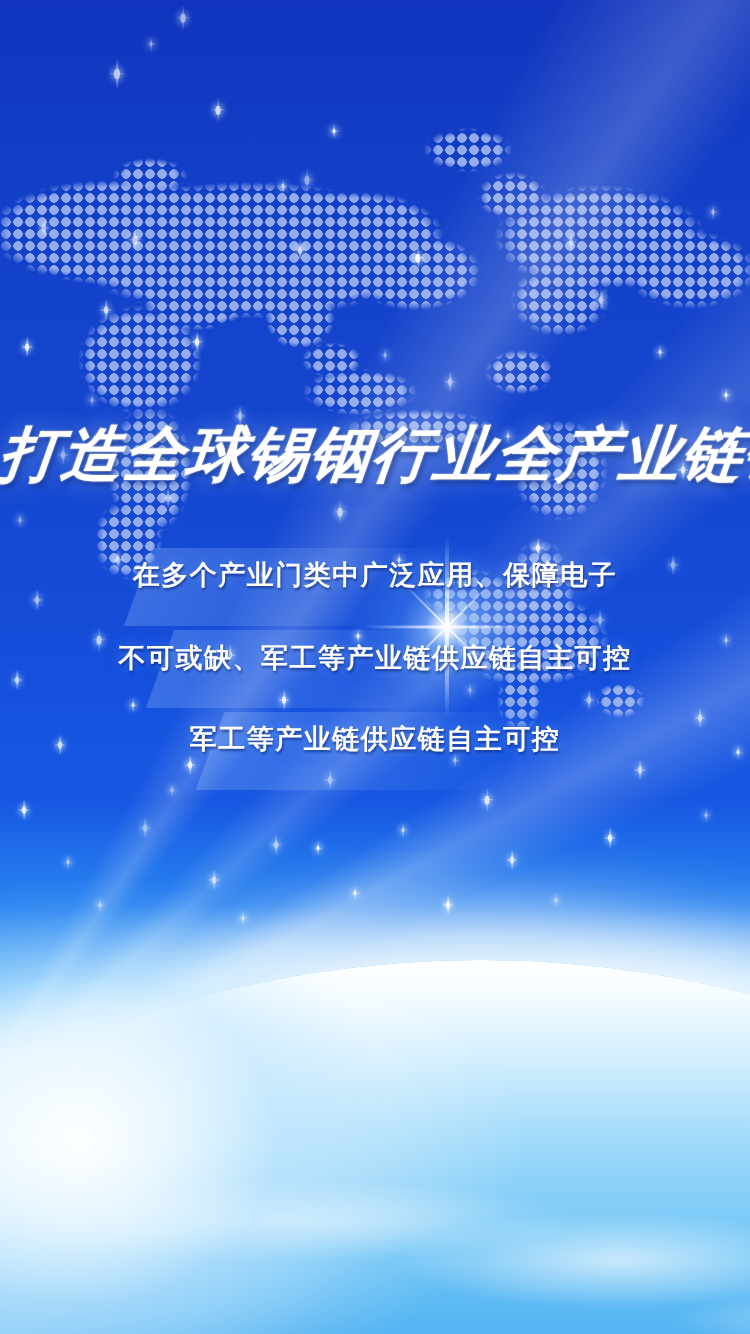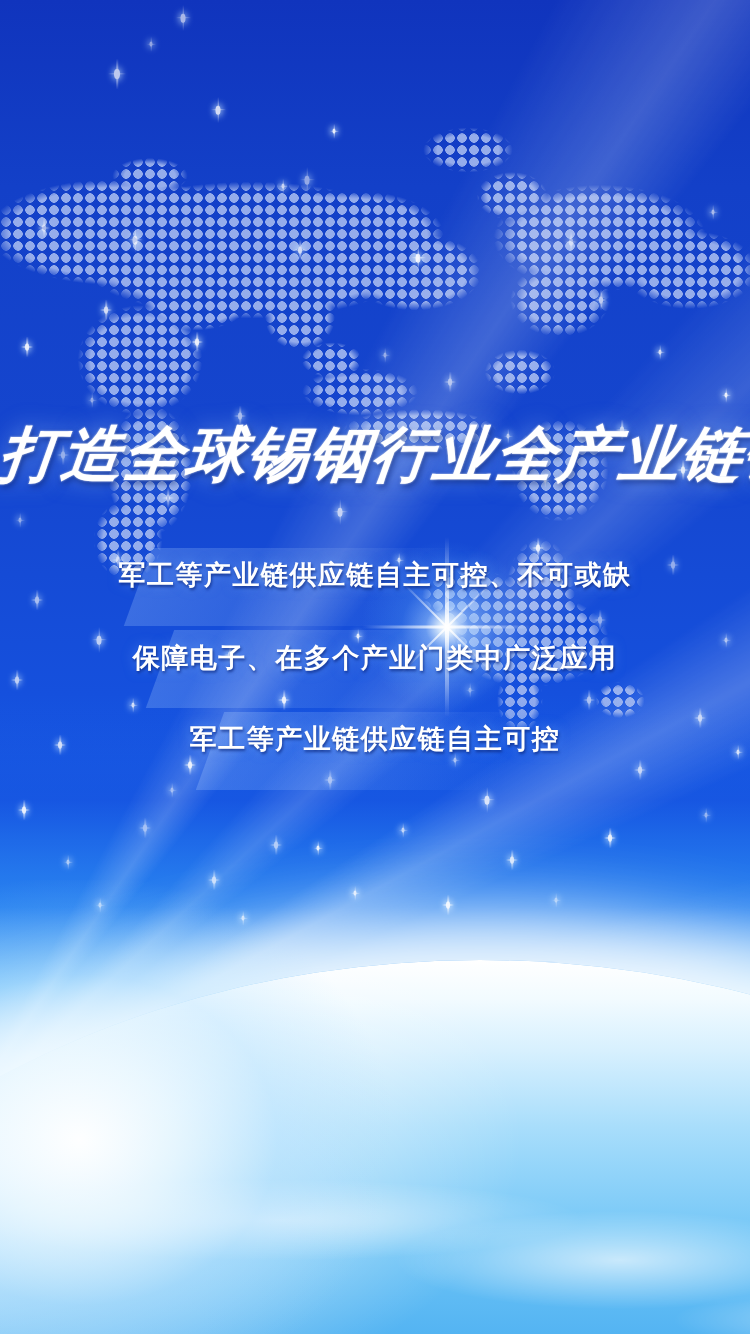--- a/index.html
+++ b/index.html
@@ -341,18 +341,18 @@
   <div class="layer" id="rays"></div>
   <div id="earth"></div>
   <div id="clouds">
     
     
   </div>
   <div id="sunglow"></div>
 
   <div id="content">
     <div id="title">打造全球锡铟行业全产业链链主</div>
-    <div class="sub" id="sub1">军工等产业链供应链自主可控、不可或缺</div>
-    <div class="sub" id="sub2">保障电子、在多个产业门类中广泛应用</div>
+    <div class="sub" id="sub1">在多个产业门类中广泛应用、保障电子</div>
+    <div class="sub" id="sub2">不可或缺、军工等产业链供应链自主可控</div>
     <div class="sub" id="sub3">军工等产业链供应链自主可控</div>
   </div>
 
 </div>
 
 </body></html>

